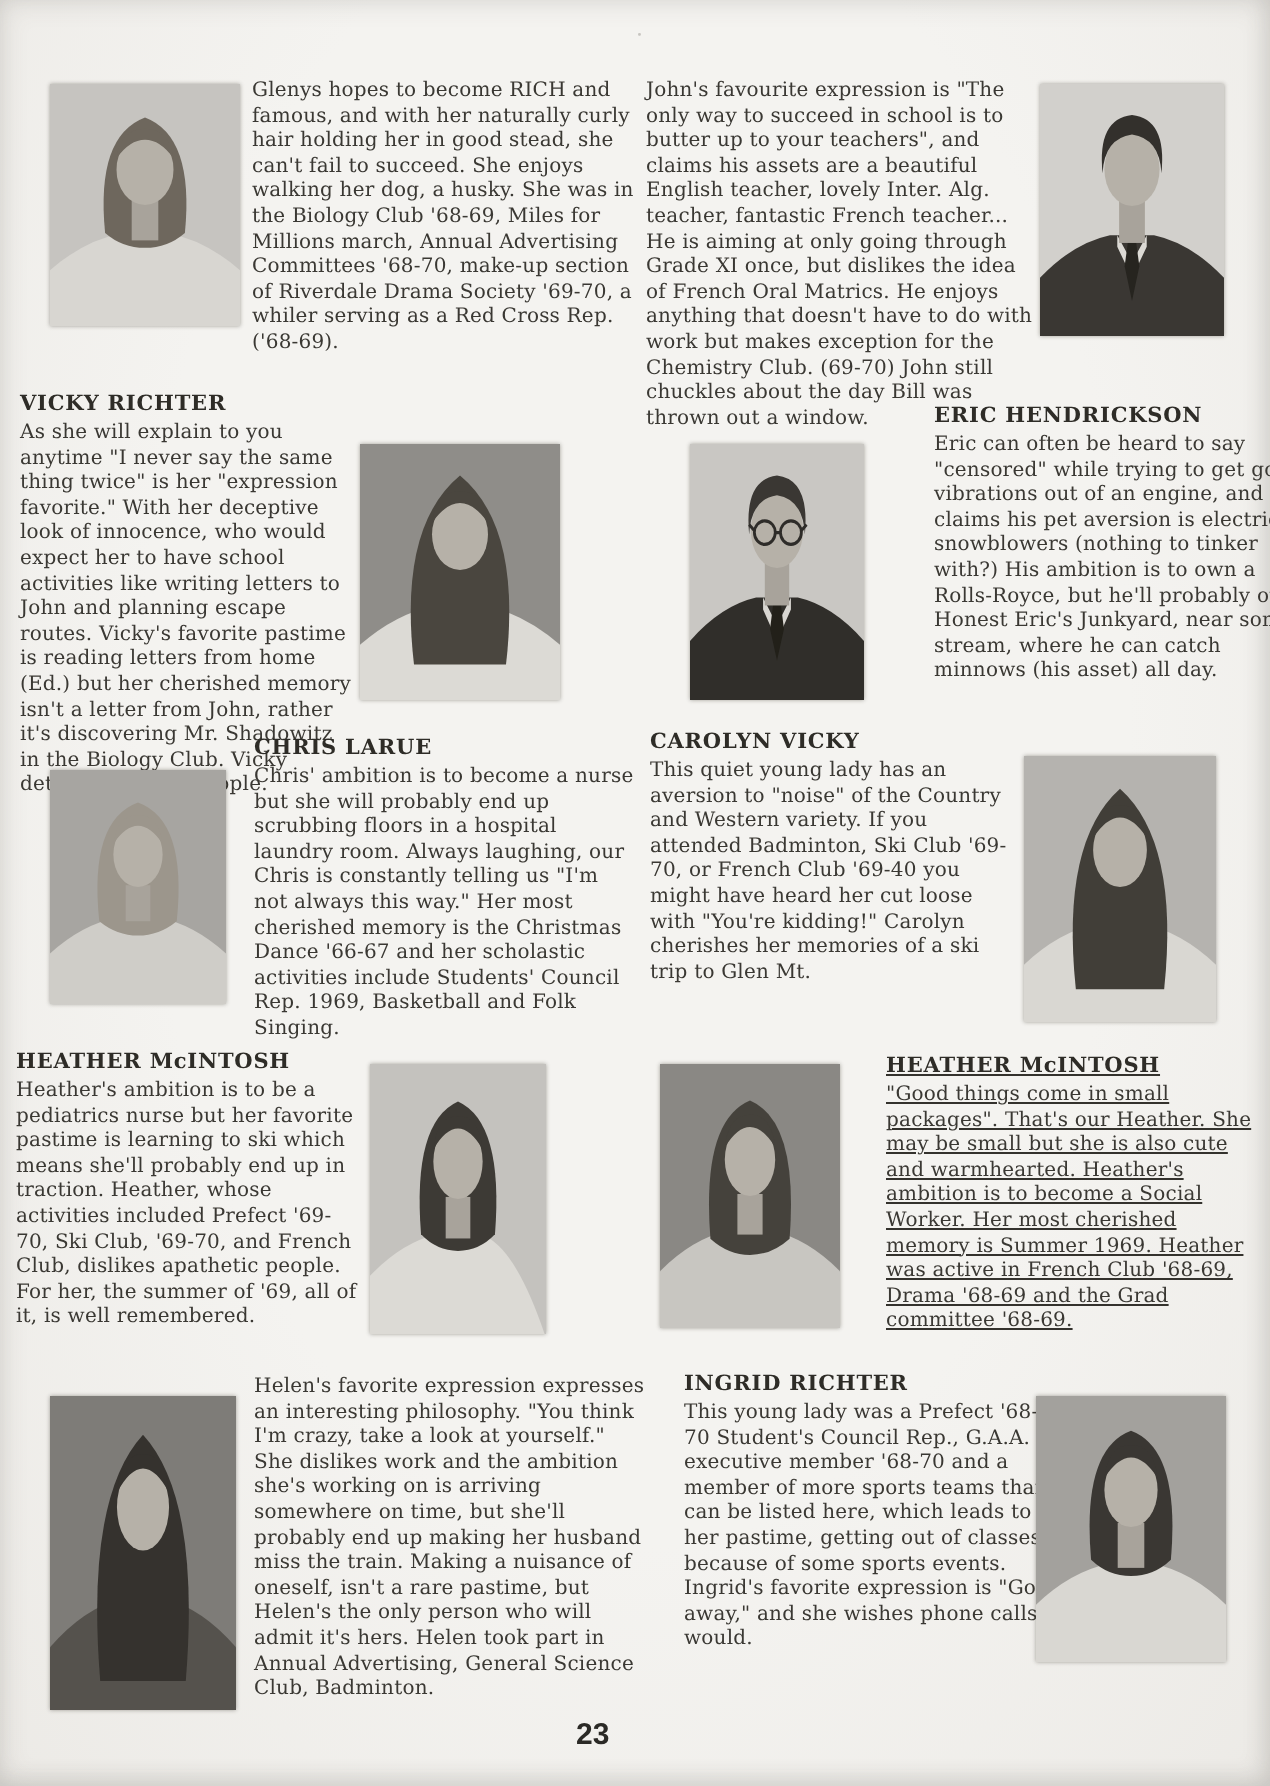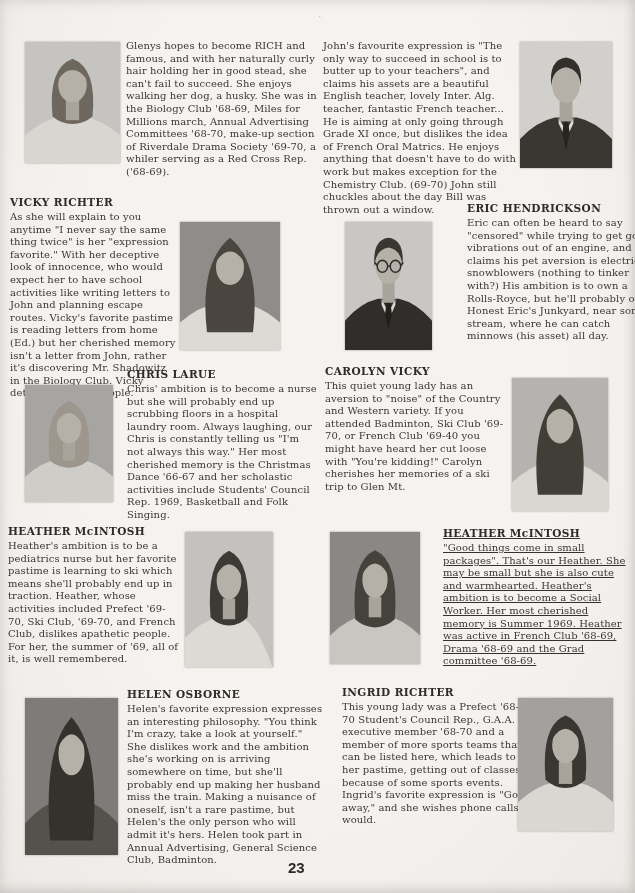--- a/index.html
+++ b/index.html
@@ -213,21 +213,20 @@
     <div class="photo">
       <svg viewBox="0 0 100 130" preserveAspectRatio="none">
         <rect width="100" height="130" fill="#7e7c78"></rect>
         <path d="M0,132 L0,104 Q18,88 38,84 L62,84 Q82,88 100,104 L100,132 Z" fill="#55524d"></path>
         <path d="M27,118 Q19,42 50,16 Q81,42 73,118 Z" fill="#35322e"></path>
         <ellipse cx="50" cy="46" rx="14" ry="18" fill="#b6b1a8"></ellipse>
         <path d="M36,40 Q38,24 50,24 Q62,24 64,40 Q57,30 50,30 Q43,30 36,40 Z" fill="#35322e"></path>
       </svg>
     </div>
     <div class="text">
-      <h3>HELEN OSBORNE</h3>
       <p>Helen's favorite expression expresses an interesting philosophy. "You think I'm crazy, take a look at yourself." She dislikes work and the ambition she's working on is arriving somewhere on time, but she'll probably end up making her husband miss the train. Making a nuisance of oneself, isn't a rare pastime, but Helen's the only person who will admit it's hers. Helen took part in Annual Advertising, General Science Club, Badminton.</p>
     </div>
   </section>
 
   <section class="e10">
     <div class="text">
       <h3>INGRID RICHTER</h3>
       <p>This young lady was a Prefect '68-70 Student's Council Rep., G.A.A. executive member '68-70 and a member of more sports teams than can be listed here, which leads to her pastime, getting out of classes because of some sports events. Ingrid's favorite expression is "Go away," and she wishes phone calls would.</p>
     </div>
     <div class="photo">

